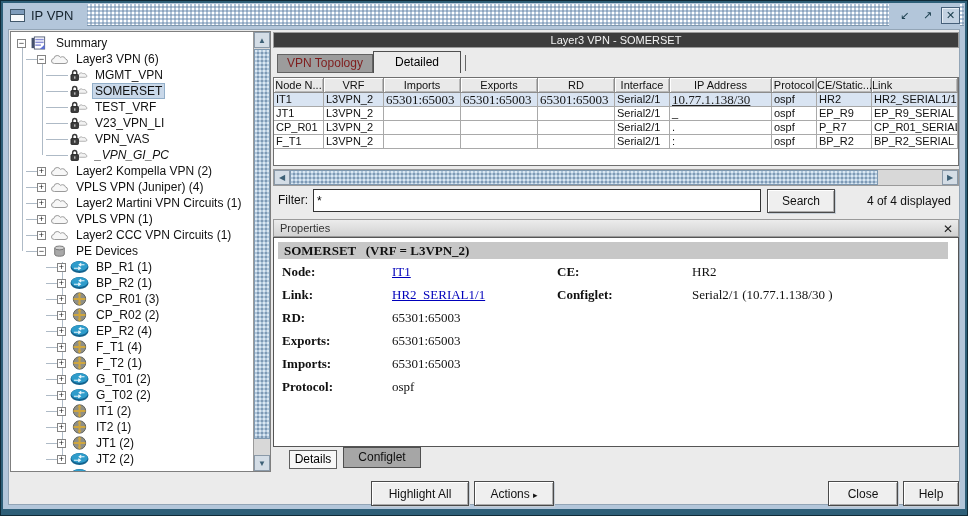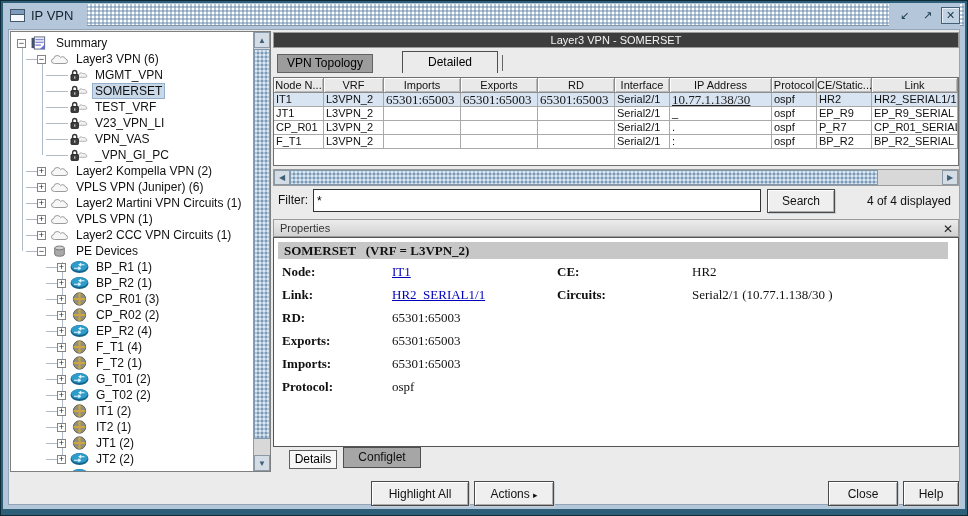--- a/index.html
+++ b/index.html
@@ -39,28 +39,28 @@
   .vline{position:absolute;width:1px;background:#AEBAC6;}
   
   .sbv{position:absolute;right:0;top:0;width:17px;bottom:0;background:#D8D8D8;border-left:1px solid #9A9A9A;}
   .sbbtn{position:absolute;left:0;width:16px;height:16px;background:#D4DDE6;border:1px solid #8A99A8;color:#3D6076;font-size:8px;display:flex;align-items:center;justify-content:center;}
   .bump{background-color:#AFC6DB;background-image:radial-gradient(circle at 1px 1px,#DCE8F2 1px,rgba(0,0,0,0) 1.3px),radial-gradient(circle at 3px 3px,#7E99B4 1px,rgba(0,0,0,0) 1.3px);background-size:4px 4px;}
   .sbthumbv{position:absolute;left:0;top:17px;width:16px;height:390px;border:1px solid #7E98B0;}
   
   #rpanel{position:absolute;left:264px;top:0;width:686px;height:478px;}
   #rp-header{position:absolute;left:0;top:2px;width:100%;height:16px;background:#3D3D3D;border:1px solid #9A9A9A;color:#F4F4F4;font-size:11px;text-align:center;line-height:14px;}
   .tab{position:absolute;font-size:12px;text-align:center;}
-  #tab-topology{left:4px;top:24px;width:96px;height:19px;background:#9C9C9C;border:1px solid #636363;line-height:17px;color:#000000;}
-  #tab-detailed{left:100px;top:21px;width:96px;height:22px;background:#EBEBEB;border:1px solid #4F4F4F;border-bottom:none;line-height:20px;margin-left:29px;}
+  #tab-topology{left:4px;top:24px;width:96px;height:19px;background:#9C9C9C;border:1px solid #636363;line-height:17px;color:#7f1d1d;}
+  #tab-detailed{left:100px;top:21px;width:88px;height:22px;background:#EBEBEB;border:1px solid #4F4F4F;border-bottom:none;line-height:20px;}
   #tab-detailed::after{content:"";position:absolute;right:-6px;top:3px;width:1px;height:16px;background:#666;}
   
   #tablewrap{position:absolute;left:0;top:47px;width:686px;height:89px;background:#FFF;border:1px solid #6F6F6F;overflow:hidden;}
   .tgrid{display:grid;grid-template-columns:50px 60px 77px 77px 77px 55px 102px 45px 55px 1fr;}
   .th{background:#E9E9E9;border-right:1px solid #8C8C8C;border-bottom:1px solid #8C8C8C;box-shadow:inset 1px 1px 0 #FFFFFF,inset -1px -1px 0 #B9B9B9;font-size:11px;text-align:center;height:15px;line-height:14px;overflow:hidden;white-space:nowrap;color:#111;}
-  .th.right{text-align:center;padding-right:0;}
+  .th.right{text-align:left;padding-right:0;}
   .td{height:14px;line-height:13px;font-size:11px;border-right:1px solid #A9A9A9;border-bottom:1px solid #A9A9A9;padding:0 2px;overflow:hidden;white-space:nowrap;color:#111;}
   .trow.selected .td{background:#D9E4F2;}
   .td.serif{font-family:"Liberation Serif","DejaVu Serif",serif;font-size:13px;}
   .td.cell-link{text-decoration:underline;color:#1d1d1d;}
   
   #hscroll{position:absolute;left:0;top:139px;width:686px;height:17px;background:#D8D8D8;border:1px solid #9A9A9A;}
   .sbbtn-h{position:absolute;top:0;width:16px;height:15px;background:#D4DDE6;border:1px solid #8A99A8;color:#3D6076;font-size:8px;display:flex;align-items:center;justify-content:center;}
   #hthumb{position:absolute;left:16px;top:0;width:588px;height:15px;border:1px solid #7E98B0;}
   
   #filter-row{position:absolute;left:0;top:158px;width:686px;height:26px;}
@@ -188,21 +188,21 @@
               <span class="ticon">
                 <svg viewBox="0 0 21 14">
                   <path d="M11.5 9.5 Q9.8 9.5 9.8 7.9 Q9.8 6.5 11.2 6.4 Q11.6 4.6 13.4 4.6 Q14.9 4.6 15.5 5.8 Q15.9 5.3 16.8 5.3 Q18.3 5.3 18.5 6.7 Q19.8 7 19.8 8.2 Q19.8 9.5 18.3 9.5 Z" fill="#F2F2F2" stroke="#ABABAB"></path>
                   <path d="M4 7 V4.6 Q4 2 6.3 2 Q8.6 2 8.6 4.6 V7" fill="none" stroke="#3A3A3A" stroke-width="1.6"></path>
                   <rect x="2.2" y="6.5" width="8.2" height="6.5" rx="0.8" fill="#3E3E3E" stroke="#222"></rect>
                   <rect x="5.7" y="8.5" width="1.4" height="2.6" fill="#C8C8C8"></rect>
                 </svg>
               </span>
               <span class="tlabel">VPN_VAS</span>
             </div>
-            <div class="tree-row lvl2 noexp" style="top: 115px;">
+            <div class="tree-row lvl2 noexp" style="top: 115px; font-style: italic;">
               <span class="ticon">
                 <svg viewBox="0 0 21 14">
                   <path d="M11.5 9.5 Q9.8 9.5 9.8 7.9 Q9.8 6.5 11.2 6.4 Q11.6 4.6 13.4 4.6 Q14.9 4.6 15.5 5.8 Q15.9 5.3 16.8 5.3 Q18.3 5.3 18.5 6.7 Q19.8 7 19.8 8.2 Q19.8 9.5 18.3 9.5 Z" fill="#F2F2F2" stroke="#ABABAB"></path>
                   <path d="M4 7 V4.6 Q4 2 6.3 2 Q8.6 2 8.6 4.6 V7" fill="none" stroke="#3A3A3A" stroke-width="1.6"></path>
                   <rect x="2.2" y="6.5" width="8.2" height="6.5" rx="0.8" fill="#3E3E3E" stroke="#222"></rect>
                   <rect x="5.7" y="8.5" width="1.4" height="2.6" fill="#C8C8C8"></rect>
                 </svg>
               </span>
               <span class="tlabel">_VPN_GI_PC</span>
             </div>
@@ -215,21 +215,21 @@
               </span>
               <span class="tlabel">Layer2 Kompella VPN (2)</span>
             </div>
             <div class="tree-row lvl1 hasexp" style="top: 147px;">
               <span class="expander">+</span>
               <span class="ticon">
                 <svg viewBox="0 0 19 13">
                   <path d="M4.5 11 Q1.5 11 1.5 8.5 Q1.5 6.2 3.8 6 Q4.3 3 7.2 3 Q9.6 3 10.6 5 Q11.2 4.2 12.6 4.2 Q15 4.2 15.4 6.4 Q17.5 6.9 17.5 8.9 Q17.5 11 15 11 Z" fill="#F7F7F7" stroke="#9A9A9A"></path>
                 </svg>
               </span>
-              <span class="tlabel">VPLS VPN (Juniper) (6)</span>
+              <span class="tlabel">VPLS VPN (Juniper) (4)</span>
             </div>
             <div class="tree-row lvl1 hasexp" style="top: 163px;">
               <span class="expander">+</span>
               <span class="ticon">
                 <svg viewBox="0 0 19 13">
                   <path d="M4.5 11 Q1.5 11 1.5 8.5 Q1.5 6.2 3.8 6 Q4.3 3 7.2 3 Q9.6 3 10.6 5 Q11.2 4.2 12.6 4.2 Q15 4.2 15.4 6.4 Q17.5 6.9 17.5 8.9 Q17.5 11 15 11 Z" fill="#F7F7F7" stroke="#9A9A9A"></path>
                 </svg>
               </span>
               <span class="tlabel">Layer2 Martini VPN Circuits (1)</span>
             </div>
@@ -528,21 +528,21 @@
                 <div class="prop-row prop-label" style="left: 8px; top: 72px;">RD:</div>
                 <div class="prop-row" style="left: 118px; top: 72px;">65301:65003</div>
                 <div class="prop-row prop-label" style="left: 8px; top: 95px;">Exports:</div>
                 <div class="prop-row" style="left: 118px; top: 95px;">65301:65003</div>
                 <div class="prop-row prop-label" style="left: 8px; top: 118px;">Imports:</div>
                 <div class="prop-row" style="left: 118px; top: 118px;">65301:65003</div>
                 <div class="prop-row prop-label" style="left: 8px; top: 141px;">Protocol:</div>
                 <div class="prop-row" style="left: 118px; top: 141px;">ospf</div>
                 <div class="prop-row prop-label" style="left: 283px; top: 26px;">CE:</div>
                 <div class="prop-row" style="left: 418px; top: 26px;">HR2</div>
-                <div class="prop-row prop-label" style="left: 283px; top: 49px;">Circuits:</div>
+                <div class="prop-row prop-label" style="left: 283px; top: 49px;">Configlet:</div>
                 <div class="prop-row" style="left: 418px; top: 49px;">Serial2/1 (10.77.1.138/30 )</div>
               </div>
           </div>
           <div id="props-tabs">
             <div id="tab-details">Details</div>
             <div id="tab-configlet">Configlet</div>
           </div>
         </div>
 
         <div id="btnbar">

